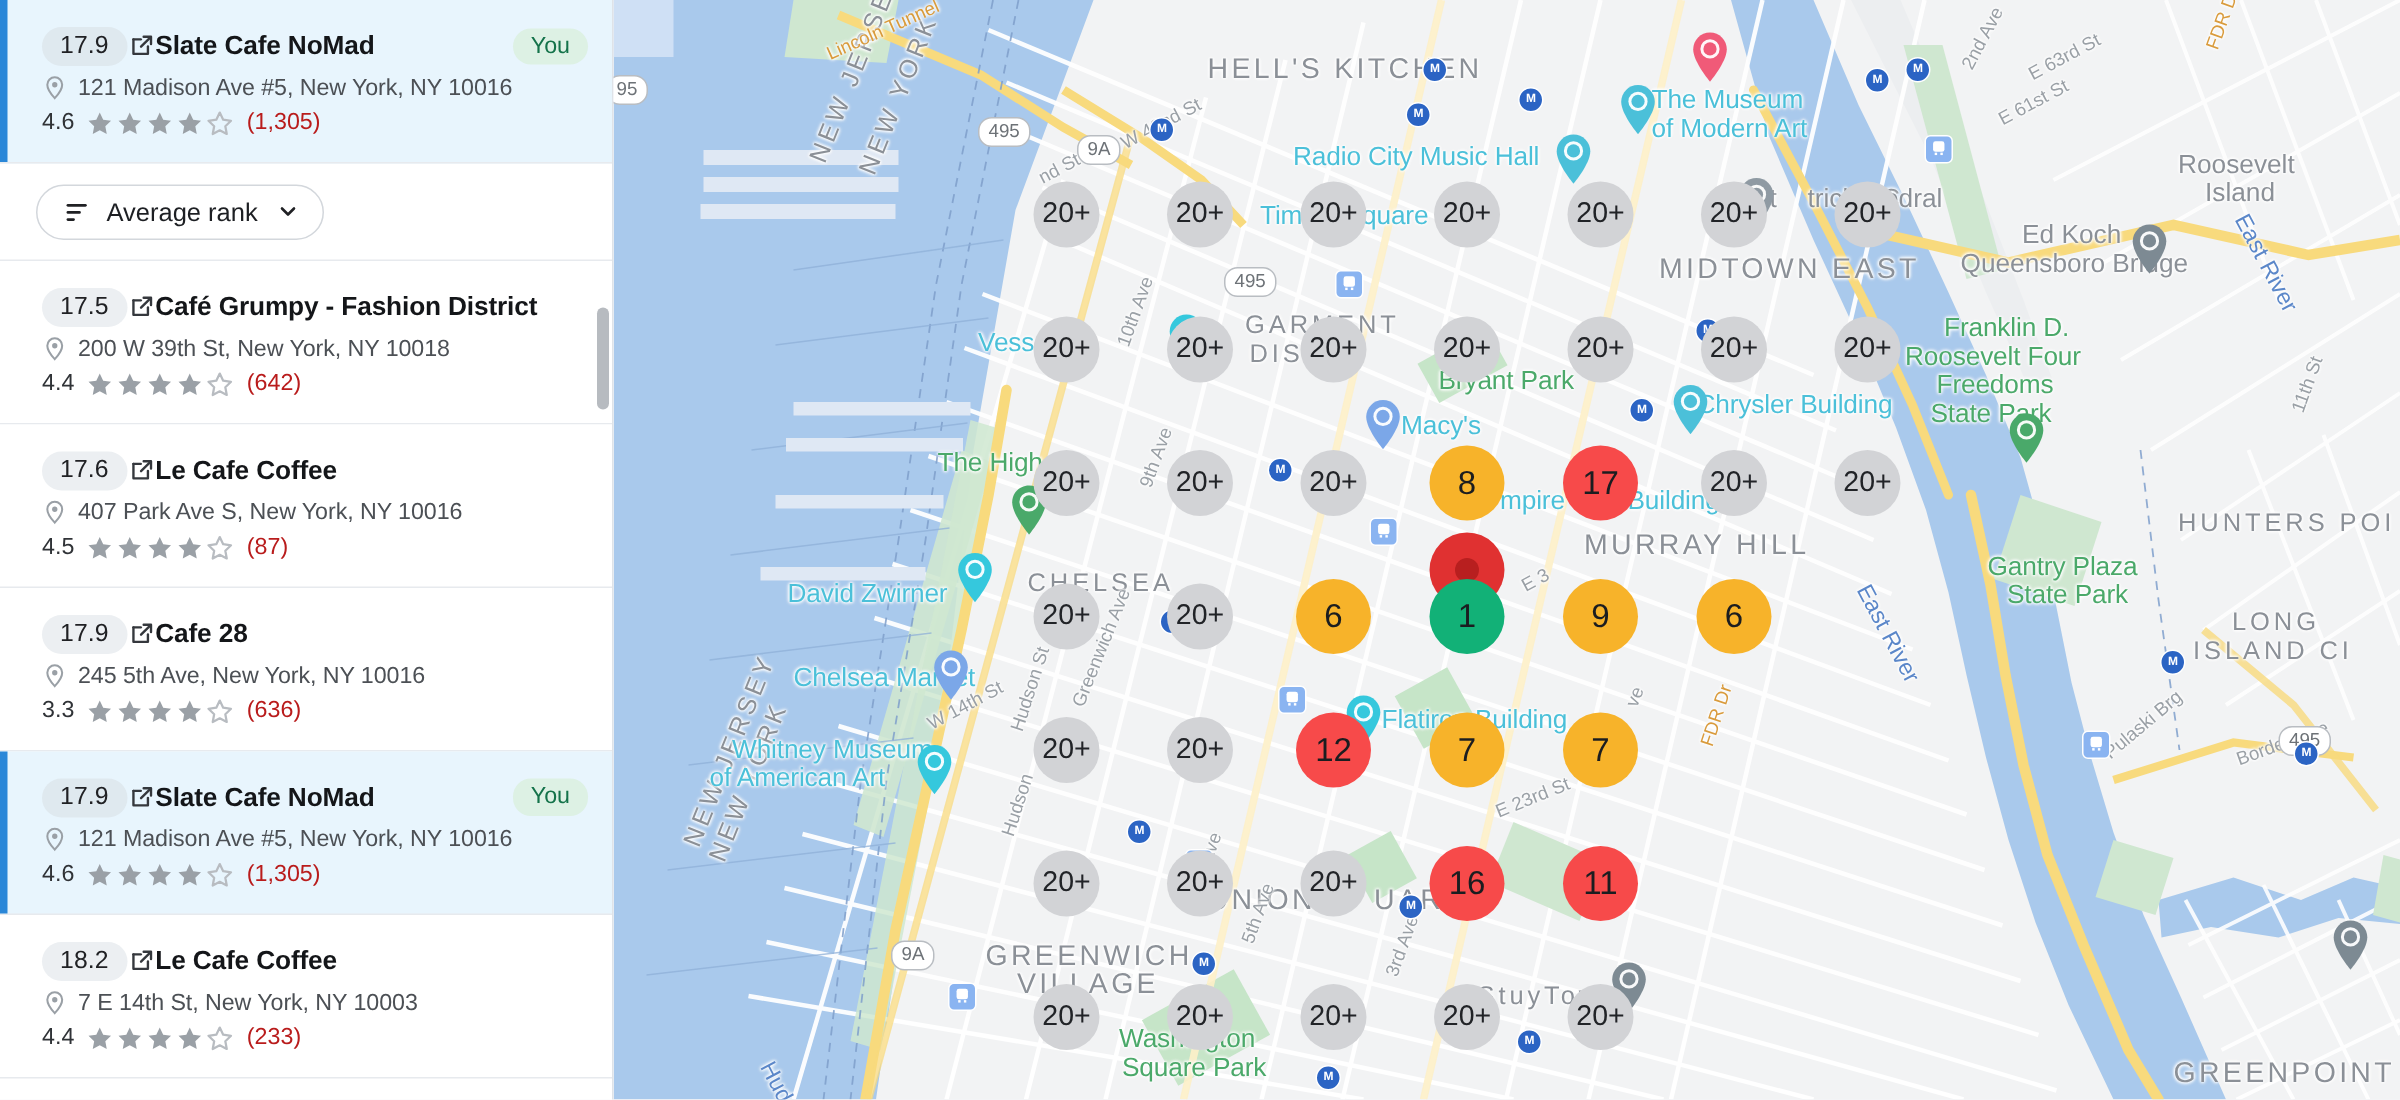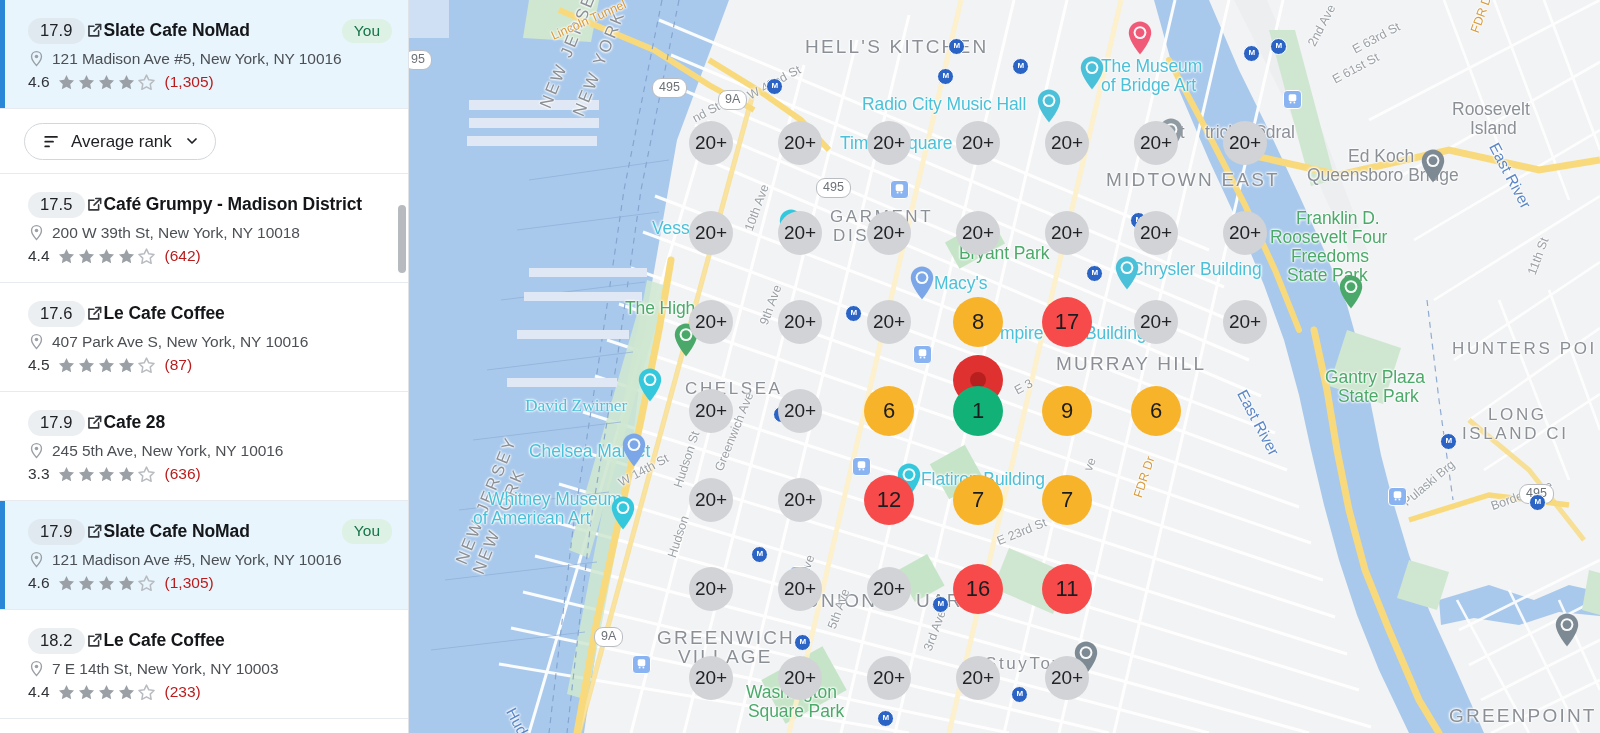--- a/index.html
+++ b/index.html
@@ -201,21 +201,21 @@
     <div id="list">
         <div class="rowitem">
     <div class="r1">
       <span class="rankchip">17.5</span>
       <span class="extlink"><svg viewBox="0 0 24 24" width="19" height="19">
   <path d="M5 6.6h6.2" fill="none" stroke="#35383d" stroke-width="2" stroke-linecap="round"></path>
   <path d="M5 6.6v12.2h12.2v-6.3" fill="none" stroke="#35383d" stroke-width="2" stroke-linecap="round" stroke-linejoin="round"></path>
   <path d="M13.6 4.4h6.2v6.2" fill="none" stroke="#35383d" stroke-width="2" stroke-linecap="round" stroke-linejoin="round"></path>
   <path d="M19.3 4.9L11.4 12.8" fill="none" stroke="#35383d" stroke-width="2" stroke-linecap="round"></path>
 </svg></span>
-      <span class="bizname">Café Grumpy - Madison District</span>
+      <span class="bizname">Café Grumpy - Fashion District</span>
 
     </div>
     <div class="r2">
       <span class="pinicon"><svg viewBox="0 0 24 24" width="17" height="17">
   <path d="M12 2.2c-3.9 0-7 3.1-7 7 0 5.2 7 12.6 7 12.6s7-7.4 7-12.6c0-3.9-3.1-7-7-7z" fill="none" stroke="#9aa0a6" stroke-width="1.9"></path>
   <circle cx="12" cy="9.2" r="2.5" fill="#9aa0a6"></circle>
 </svg></span>
       <span class="addr">200 W 39th St, New York, NY 10018</span>
     </div>
     <div class="r3">
@@ -587,35 +587,35 @@
         <div class="lbl lbl-big" style="left:269px;top:646px;">VILLAGE</div>
         <div class="lbl lbl-big" style="left:396px;top:590px;">UNION</div>
         <div class="lbl lbl-big" style="left:507px;top:590px;">UARE</div>
         <div class="lbl lbl-big" style="left:1040px;top:705px;">GREENPOINT</div>
         <div class="lbl lbl-hood" style="left:576px;top:654px;">StuyTown</div>
         <div class="lbl lbl-hood" style="left:127px;top:104px;transform:rotate(-68deg);transform-origin:left top;">NEW JERSEY</div>
         <div class="lbl lbl-hood" style="left:160px;top:112px;transform:rotate(-68deg);transform-origin:left top;">NEW YORK</div>
         <div class="lbl lbl-hood" style="left:43px;top:560px;transform:rotate(-68deg);transform-origin:left top;">NEW JERSEY</div>
         <div class="lbl lbl-hood" style="left:60px;top:570px;transform:rotate(-68deg);transform-origin:left top;">NEW YORK</div>
         <div class="lbl lbl-poi" style="left:692px;top:57px;">The Museum</div>
-        <div class="lbl lbl-poi" style="left:692px;top:76px;">of Bridge Art</div>
+        <div class="lbl lbl-poi" style="left:692px;top:76px;">of Modern Art</div>
         <div class="lbl lbl-poi" style="left:453px;top:95px;">Radio City Music Hall</div>
         <div class="lbl lbl-poi" style="left:431px;top:134px;">Tim</div>
         <div class="lbl lbl-poi" style="left:499px;top:134px;">quare</div>
         <div class="lbl lbl-hood" style="left:759px;top:122px;letter-spacing:0;font-size:17.5px;">St</div>
         <div class="lbl lbl-hood" style="left:796px;top:122px;letter-spacing:0;font-size:17.5px;">trick's C</div>
         <div class="lbl lbl-hood" style="left:847px;top:122px;letter-spacing:0;font-size:17.5px;">edral</div>
         <div class="lbl lbl-poi" style="left:243px;top:219px;">Vesse</div>
         <div class="lbl lbl-park" style="left:550px;top:244px;">Bryant Park</div>
         <div class="lbl lbl-poi" style="left:722px;top:260px;">Chrysler Building</div>
         <div class="lbl lbl-poi" style="left:525px;top:274px;">Macy's</div>
         <div class="lbl lbl-park" style="left:216px;top:299px;">The High</div>
         <div class="lbl lbl-poi" style="left:591px;top:324px;">mpire S</div>
         <div class="lbl lbl-poi" style="left:676px;top:324px;">Building</div>
-        <div class="lbl lbl-poi" style="left:116px;top:396px;font-family:Liberation Serif, serif;">David Zwirner</div>
+        <div class="lbl lbl-poi" style="left:116px;top:386px;">David Zwirner</div>
         <div class="lbl lbl-park" style="left:916px;top:368px;">Gantry Plaza</div>
         <div class="lbl lbl-park" style="left:929px;top:387px;">State Park</div>
         <div class="lbl lbl-park" style="left:887px;top:209px;">Franklin D.</div>
         <div class="lbl lbl-park" style="left:861px;top:228px;">Roosevelt Four</div>
         <div class="lbl lbl-park" style="left:882px;top:247px;">Freedoms</div>
         <div class="lbl lbl-park" style="left:878px;top:266px;">State Park</div>
         <div class="lbl lbl-poi" style="left:120px;top:442px;">Chelsea Market</div>
         <div class="lbl lbl-poi" style="left:512px;top:470px;">Flatiron Building</div>
         <div class="lbl lbl-poi" style="left:59px;top:490px;margin-left:20px;">Whitney Museum</div>
         <div class="lbl lbl-poi" style="left:64px;top:509px;">of American Art</div>

